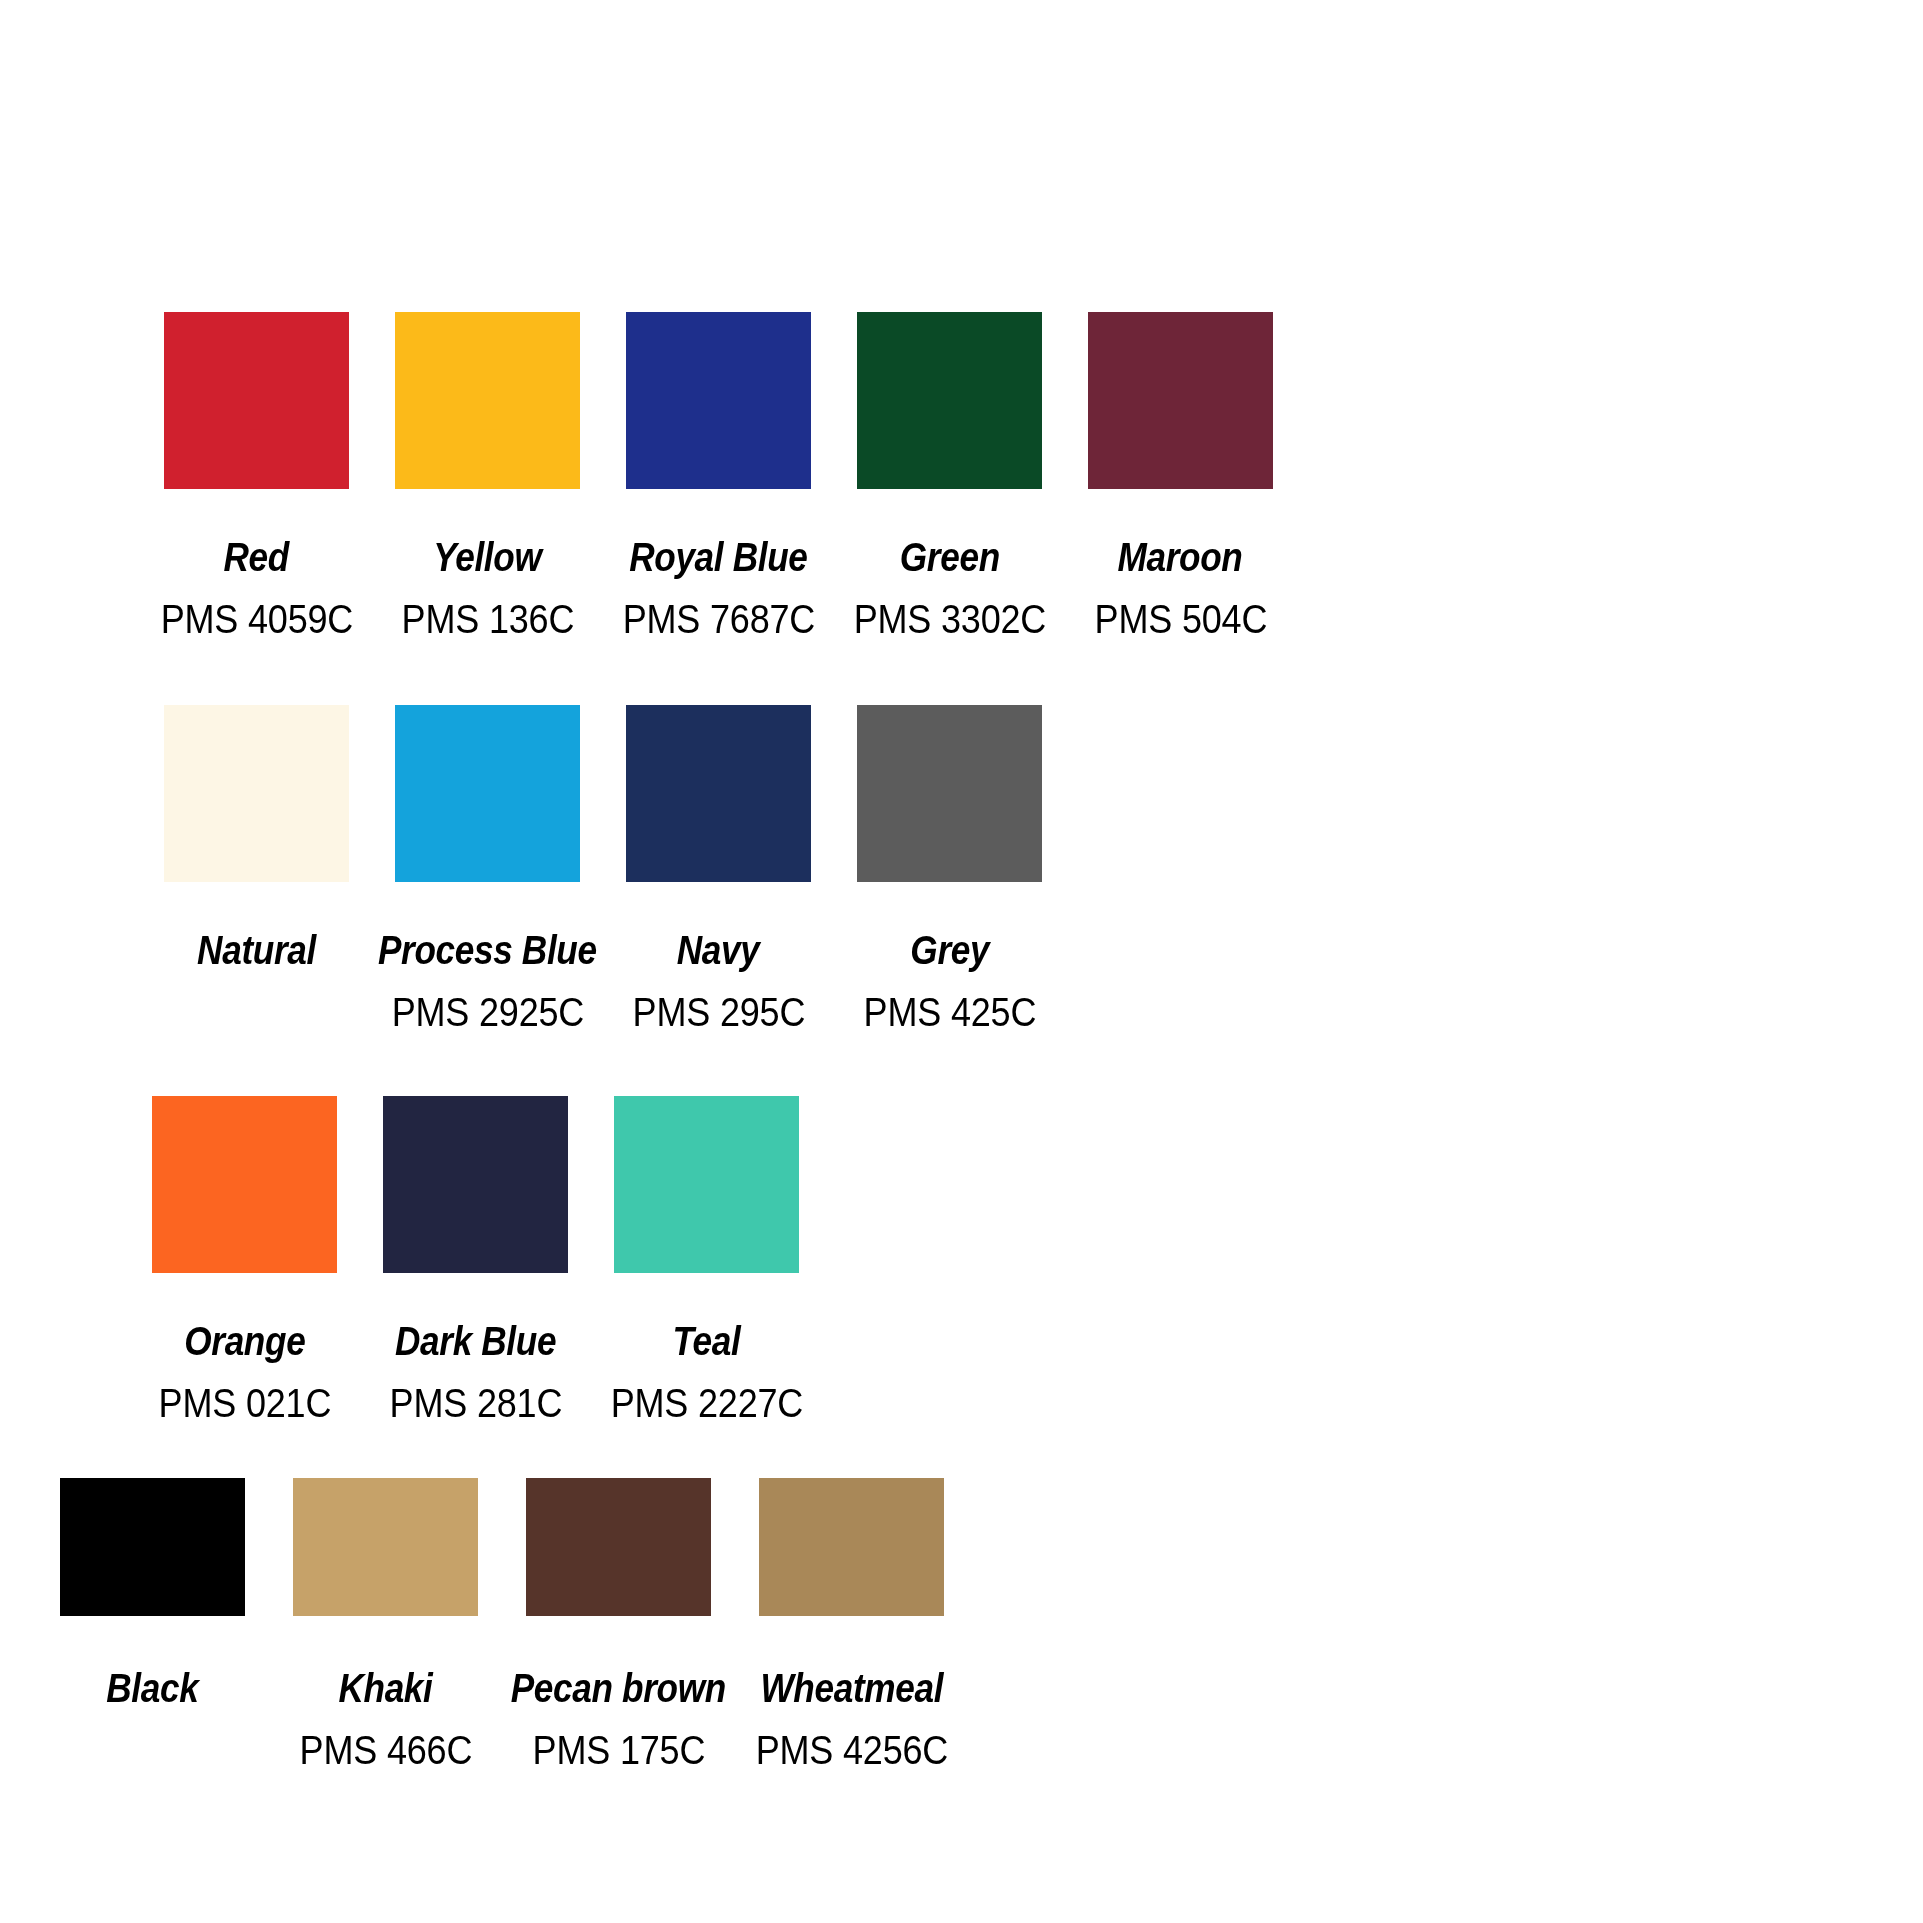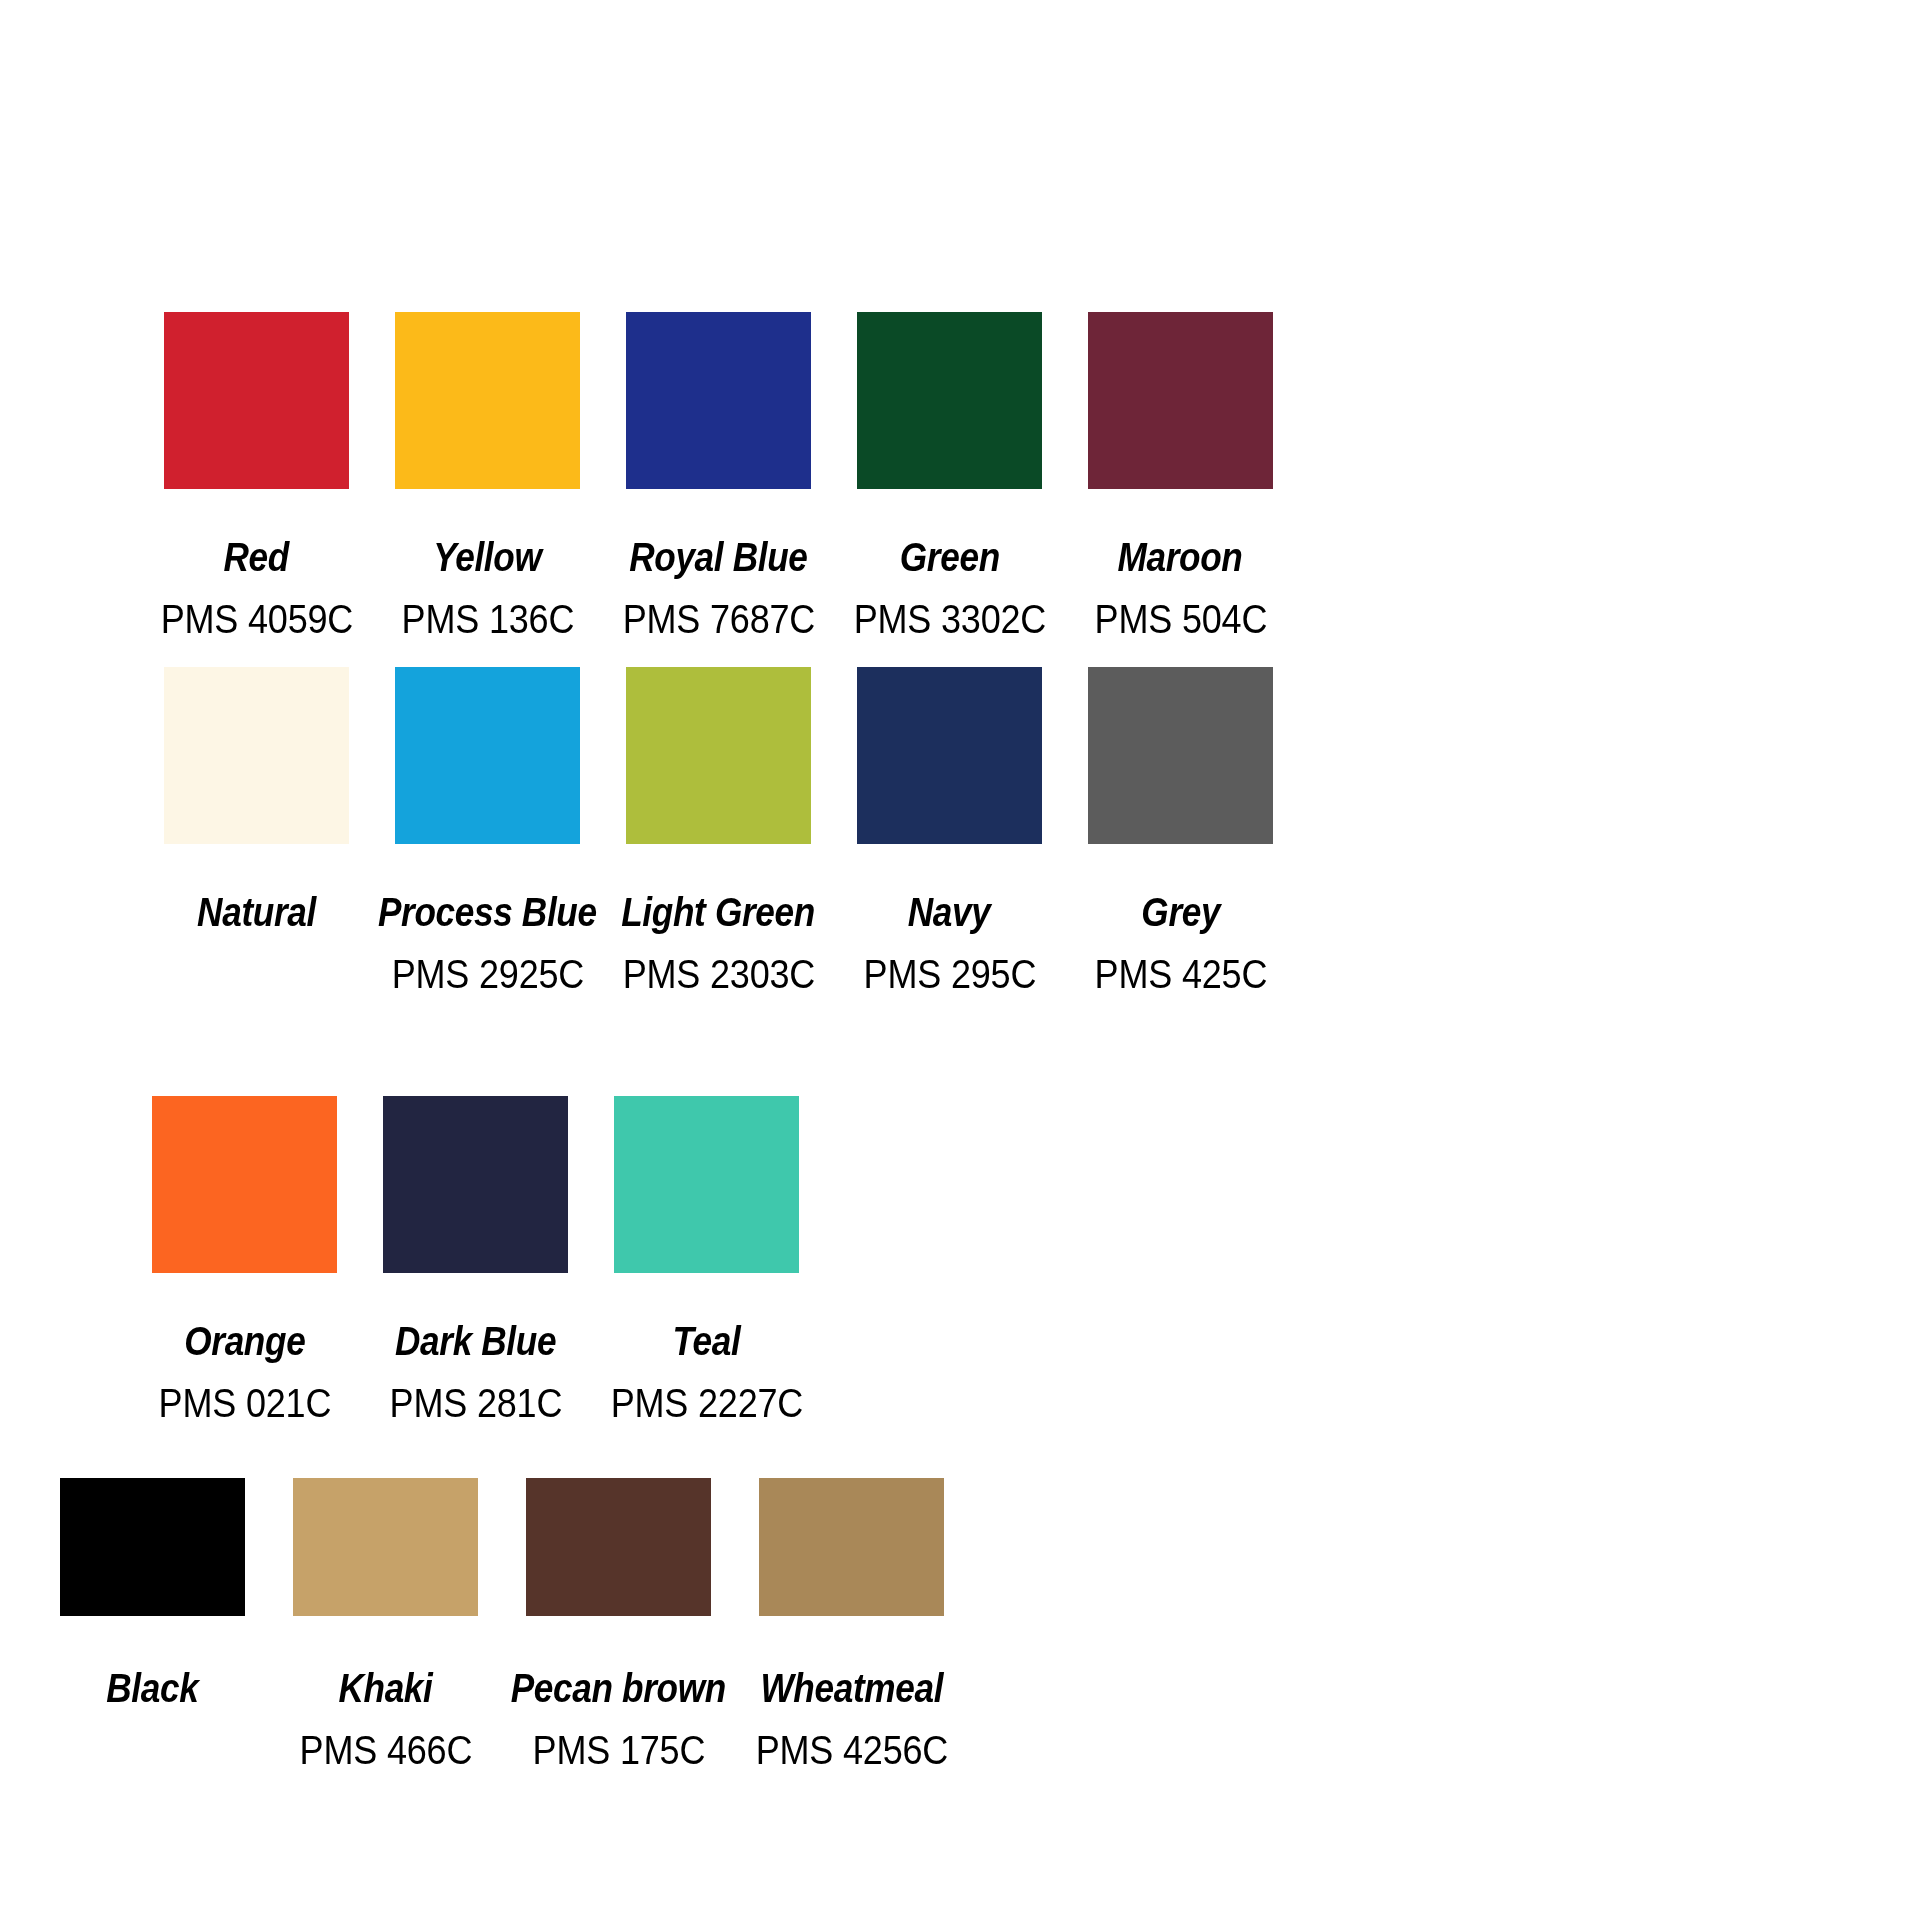--- a/index.html
+++ b/index.html
@@ -10,21 +10,21 @@
     font-family:"Liberation Sans","DejaVu Sans",sans-serif;
     overflow:hidden;
     position:relative;
   }
   .sheet{position:absolute;inset:0;}
 
   .row{position:absolute;display:flex;}
 
   
   #row-0{left:164px;top:312px;}
-  #row-1{left:164px;top:667px;}
+  #row-1{left:164px;top:705px;}
   #row-2{left:152px;top:1096px;}
   
   #row-3{left:60px;top:1478px;}
 
   .cell{
     width:185px;
     margin-right:46px;
     display:flex;
     flex-direction:column;
     align-items:center;
@@ -108,25 +108,20 @@
         <div class="swatch" style="background: rgb(253, 246, 229);"></div>
         <div class="label">Natural</div>
         <div class="code blank"></div>
       </div>
       <div class="cell">
         <div class="swatch" style="background: rgb(20, 163, 220);"></div>
         <div class="label">Process Blue</div>
         <div class="code">PMS 2925C</div>
       </div>
       <div class="cell">
-        <div class="swatch" style="background: rgb(174, 190, 60);"></div>
-        <div class="label">Light Green</div>
-        <div class="code">PMS 2303C</div>
-      </div>
-      <div class="cell">
         <div class="swatch" style="background: rgb(28, 47, 93);"></div>
         <div class="label">Navy</div>
         <div class="code">PMS 295C</div>
       </div>
       <div class="cell">
         <div class="swatch" style="background: rgb(92, 92, 92);"></div>
         <div class="label">Grey</div>
         <div class="code">PMS 425C</div>
       </div>
     </div>

